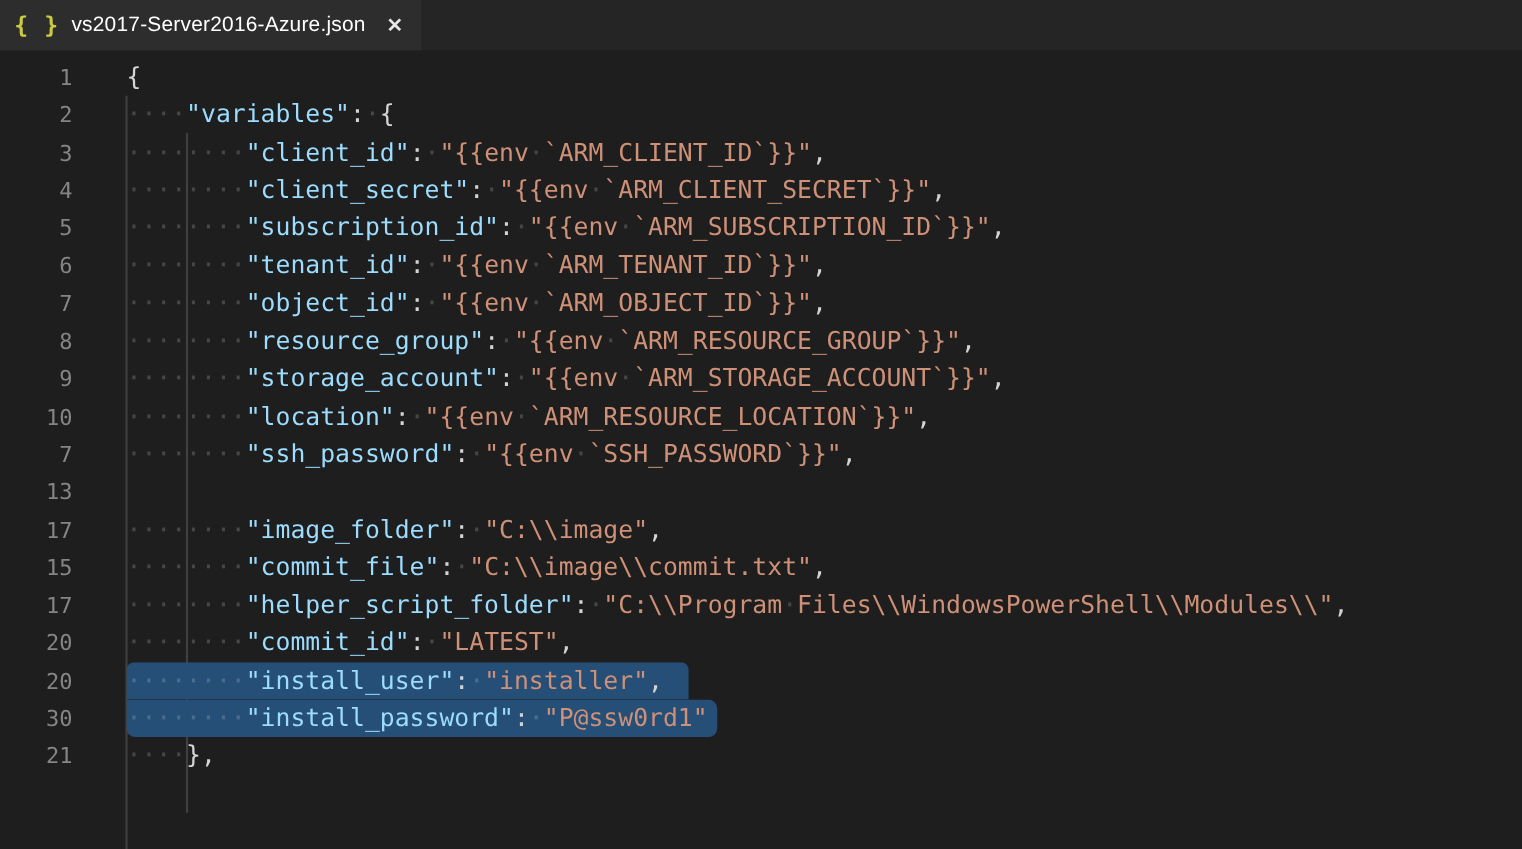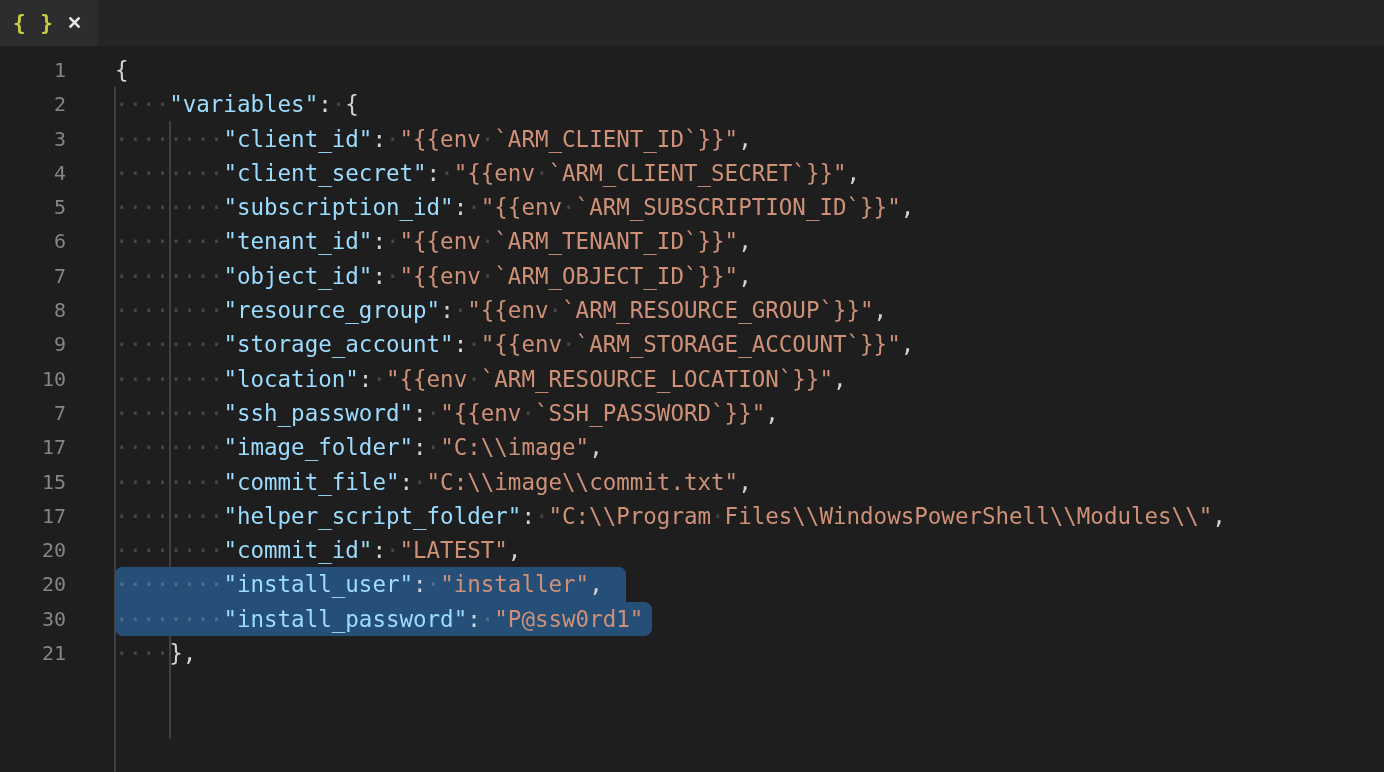--- a/index.html
+++ b/index.html
@@ -46,39 +46,41 @@
   .indent-guide{position:absolute;width:2px;background:var(--indent-guide);z-index:0;}
   .guide-a{left:114px;top:41px;height:686px;}
   .guide-b{left:169px;top:75px;height:618px;}
 </style>
 </head>
 <body>
 
 <div class="tabbar">
   <div class="tab">
     <span class="fileicon">{ }</span>
+    <span class="tablabel">vs2017-Server2016-Azure.json</span>
     <span class="closebtn">✕</span>
   </div>
 </div>
 
 <div class="editor">
   <div class="indent-guide guide-a"></div>
   <div class="indent-guide guide-b"></div>
   <div class="lines">
       <div class="line"><div class="gutter">1</div><div class="code"><span class="linecontent"><span class="tok-punc">{</span></span></div></div>
       <div class="line"><div class="gutter">2</div><div class="code"><span class="linecontent"><span class="ws">····</span><span class="tok-key">"variables"</span><span class="tok-punc">:</span><span class="ws">·</span><span class="tok-punc">{</span></span></div></div>
       <div class="line"><div class="gutter">3</div><div class="code"><span class="linecontent"><span class="ws">········</span><span class="tok-key">"client_id"</span><span class="tok-punc">:</span><span class="ws">·</span><span class="tok-str">"{{env</span><span class="ws">·</span><span class="tok-str">`ARM_CLIENT_ID`}}"</span><span class="tok-punc">,</span></span></div></div>
       <div class="line"><div class="gutter">4</div><div class="code"><span class="linecontent"><span class="ws">········</span><span class="tok-key">"client_secret"</span><span class="tok-punc">:</span><span class="ws">·</span><span class="tok-str">"{{env</span><span class="ws">·</span><span class="tok-str">`ARM_CLIENT_SECRET`}}"</span><span class="tok-punc">,</span></span></div></div>
       <div class="line"><div class="gutter">5</div><div class="code"><span class="linecontent"><span class="ws">········</span><span class="tok-key">"subscription_id"</span><span class="tok-punc">:</span><span class="ws">·</span><span class="tok-str">"{{env</span><span class="ws">·</span><span class="tok-str">`ARM_SUBSCRIPTION_ID`}}"</span><span class="tok-punc">,</span></span></div></div>
       <div class="line"><div class="gutter">6</div><div class="code"><span class="linecontent"><span class="ws">········</span><span class="tok-key">"tenant_id"</span><span class="tok-punc">:</span><span class="ws">·</span><span class="tok-str">"{{env</span><span class="ws">·</span><span class="tok-str">`ARM_TENANT_ID`}}"</span><span class="tok-punc">,</span></span></div></div>
       <div class="line"><div class="gutter">7</div><div class="code"><span class="linecontent"><span class="ws">········</span><span class="tok-key">"object_id"</span><span class="tok-punc">:</span><span class="ws">·</span><span class="tok-str">"{{env</span><span class="ws">·</span><span class="tok-str">`ARM_OBJECT_ID`}}"</span><span class="tok-punc">,</span></span></div></div>
       <div class="line"><div class="gutter">8</div><div class="code"><span class="linecontent"><span class="ws">········</span><span class="tok-key">"resource_group"</span><span class="tok-punc">:</span><span class="ws">·</span><span class="tok-str">"{{env</span><span class="ws">·</span><span class="tok-str">`ARM_RESOURCE_GROUP`}}"</span><span class="tok-punc">,</span></span></div></div>
       <div class="line"><div class="gutter">9</div><div class="code"><span class="linecontent"><span class="ws">········</span><span class="tok-key">"storage_account"</span><span class="tok-punc">:</span><span class="ws">·</span><span class="tok-str">"{{env</span><span class="ws">·</span><span class="tok-str">`ARM_STORAGE_ACCOUNT`}}"</span><span class="tok-punc">,</span></span></div></div>
       <div class="line"><div class="gutter">10</div><div class="code"><span class="linecontent"><span class="ws">········</span><span class="tok-key">"location"</span><span class="tok-punc">:</span><span class="ws">·</span><span class="tok-str">"{{env</span><span class="ws">·</span><span class="tok-str">`ARM_RESOURCE_LOCATION`}}"</span><span class="tok-punc">,</span></span></div></div>
       <div class="line"><div class="gutter">7</div><div class="code"><span class="linecontent"><span class="ws">········</span><span class="tok-key">"ssh_password"</span><span class="tok-punc">:</span><span class="ws">·</span><span class="tok-str">"{{env</span><span class="ws">·</span><span class="tok-str">`SSH_PASSWORD`}}"</span><span class="tok-punc">,</span></span></div></div>
+      <div class="line"><div class="gutter">13</div><div class="code"><span class="linecontent"></span></div></div>
       <div class="line"><div class="gutter">17</div><div class="code"><span class="linecontent"><span class="ws">········</span><span class="tok-key">"image_folder"</span><span class="tok-punc">:</span><span class="ws">·</span><span class="tok-str">"C:\\image"</span><span class="tok-punc">,</span></span></div></div>
       <div class="line"><div class="gutter">15</div><div class="code"><span class="linecontent"><span class="ws">········</span><span class="tok-key">"commit_file"</span><span class="tok-punc">:</span><span class="ws">·</span><span class="tok-str">"C:\\image\\commit.txt"</span><span class="tok-punc">,</span></span></div></div>
       <div class="line"><div class="gutter">17</div><div class="code"><span class="linecontent"><span class="ws">········</span><span class="tok-key">"helper_script_folder"</span><span class="tok-punc">:</span><span class="ws">·</span><span class="tok-str">"C:\\Program</span><span class="ws">·</span><span class="tok-str">Files\\WindowsPowerShell\\Modules\\"</span><span class="tok-punc">,</span></span></div></div>
       <div class="line"><div class="gutter">20</div><div class="code"><span class="linecontent"><span class="ws">········</span><span class="tok-key">"commit_id"</span><span class="tok-punc">:</span><span class="ws">·</span><span class="tok-str">"LATEST"</span><span class="tok-punc">,</span></span></div></div>
       <div class="line"><div class="gutter">20</div><div class="code"><span class="linecontent sel sel-start"><span class="ws">········</span><span class="tok-key">"install_user"</span><span class="tok-punc">:</span><span class="ws">·</span><span class="tok-str">"installer"</span><span class="tok-punc">,</span></span></div></div>
       <div class="line"><div class="gutter">30</div><div class="code"><span class="linecontent sel sel-end"><span class="ws">········</span><span class="tok-key">"install_password"</span><span class="tok-punc">:</span><span class="ws">·</span><span class="tok-str">"P@ssw0rd1"</span></span></div></div>
       <div class="line"><div class="gutter">21</div><div class="code"><span class="linecontent"><span class="ws">····</span><span class="tok-punc">},</span></span></div></div>
     </div>
 </div>
 

